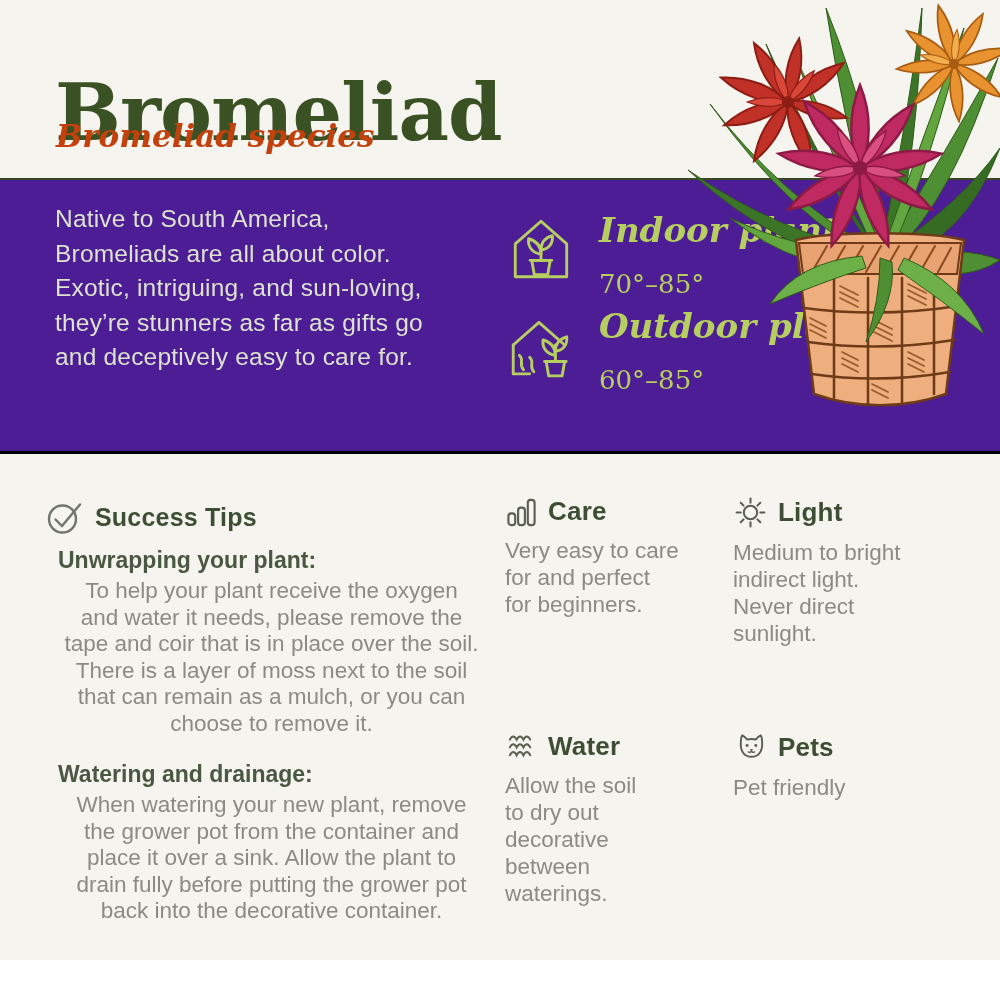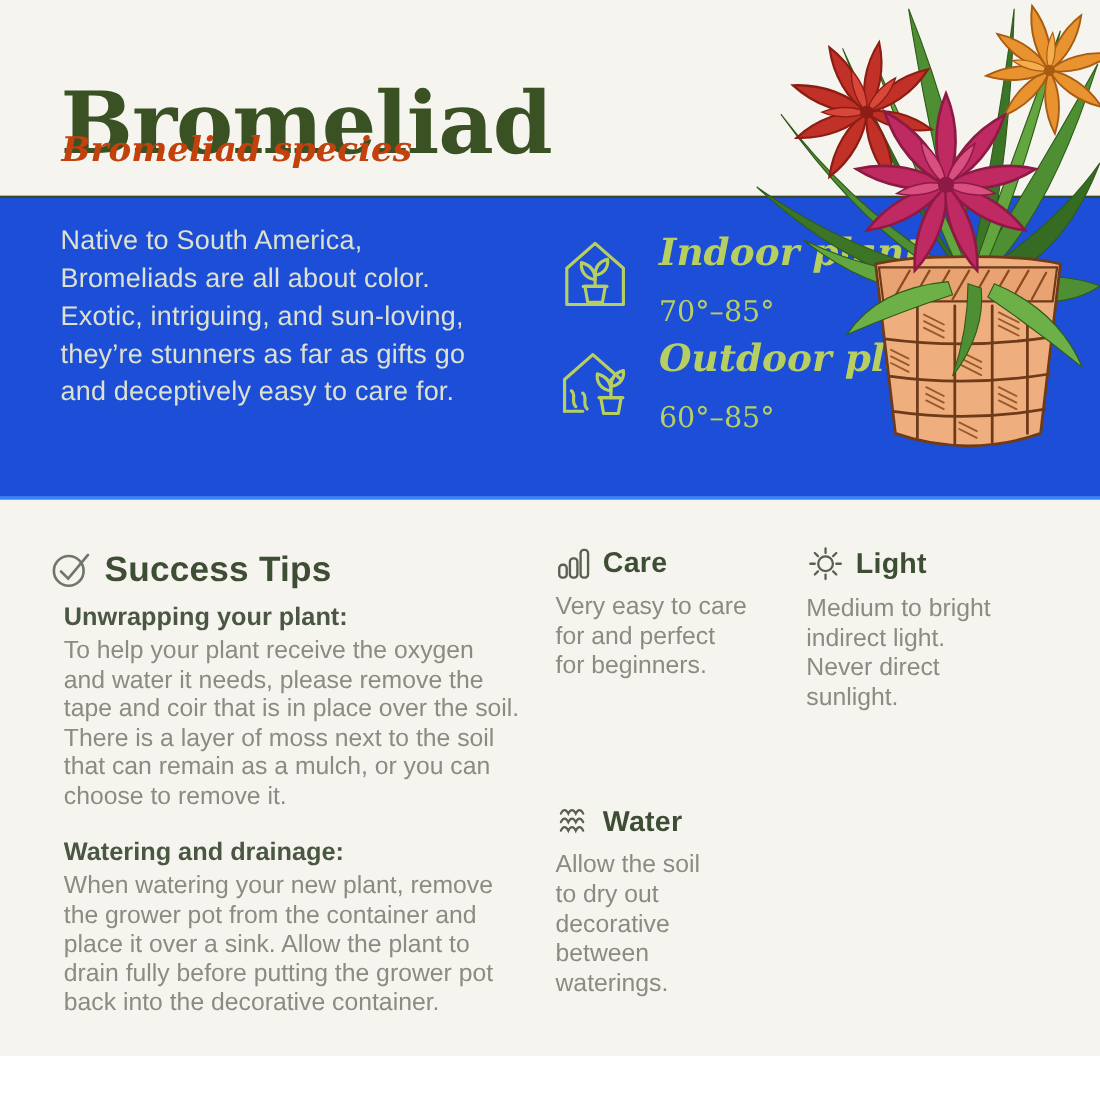--- a/index.html
+++ b/index.html
@@ -7,41 +7,41 @@
   body{width:1000px;height:1000px;font-family:"Liberation Sans",sans-serif;}
   .canvas{position:relative;width:1000px;height:960px;background:#f5f4ee;overflow:hidden;}
 
   
   .title{position:absolute;left:55px;top:18px;font-family:"DejaVu Serif",serif;
          font-weight:bold;font-size:78px;line-height:1.1;color:#3a5124;letter-spacing:-1px;}
   .subtitle{position:absolute;left:56px;top:118px;font-family:"DejaVu Serif",serif;
          font-style:italic;font-weight:600;font-size:31px;color:#c2410c;}
 
   
-  .band{position:absolute;left:0;top:178px;width:1000px;height:276px;background:#1d4ed8;
-        border-top:2px solid #3a4724;border-bottom:3px solid #3b82f6;box-sizing:border-box;}
+  .band{position:absolute;left:0;top:178px;width:1000px;height:276px;background:#4c1d95;
+        border-top:2px solid #3a4724;border-bottom:3px solid #000000;box-sizing:border-box;}
   .band-desc{position:absolute;left:55px;top:22px;width:430px;margin:0;
         font-size:24.5px;line-height:34.5px;color:#dde2cf;white-space:pre-line;letter-spacing:.2px;}
   .env-row{position:absolute;display:flex;align-items:flex-start;gap:22px;}
   .env-row.indoor{left:505px;top:32px;}
   .env-row.outdoor{left:505px;top:128px;}
   .env-icon{flex:0 0 auto;}
   .env-label{font-family:"DejaVu Serif",serif;font-style:italic;font-weight:600;
         font-size:34px;line-height:1.1;color:#b7cf60;}
   .env-temp{margin-top:20px;font-family:"DejaVu Serif",serif;font-size:26px;color:#b7cf60;}
 
   
   .plant-art{position:absolute;left:680px;top:0;width:320px;height:420px;z-index:3;}
 
   
   .h-row{display:flex;align-items:center;gap:10px;}
-  .h-row h2{margin:0;font-size:32px;font-weight:bold;color:#3e4e34;letter-spacing:.2px;}
+  .h-row h2{margin:0;font-size:25px;font-weight:bold;color:#3e4e34;letter-spacing:.2px;}
   .tips{position:absolute;left:45px;top:497px;width:440px;}
   .tip-block h3{margin:0;font-size:23px;font-weight:bold;color:#4a5743;}
-  .tip-block p{margin:4px 0 0 0;font-size:22.5px;line-height:26.5px;color:#8b8b83;white-space:pre-line;}
+  .tip-block p{margin:4px 0 0 0;font-size:22.5px;line-height:26.5px;color:#8b8b83;white-space:pre-line;text-align:center;}
   .tip-block.first{margin:10px 0 0 13px;}
   .tip-block.second{margin:24px 0 0 13px;}
 
   .fact{position:absolute;}
   .fact p{margin:9px 0 0 0;font-size:22.5px;line-height:27px;color:#8b8b83;white-space:pre-line;}
   .fact.care{left:505px;top:495px;width:220px;}
   .fact.light{left:733px;top:495px;width:240px;}
   .fact.water{left:505px;top:730px;width:220px;}
   .fact.pets{left:733px;top:730px;width:240px;}
   .fact .h-row h2{font-size:26px;}
@@ -262,14 +262,27 @@
       </svg>
       <h2>Water</h2>
     </div>
     <p>Allow the soil
 to dry out
 decorative
 between
 waterings.</p>
   </section>
 
+  <section class="fact pets">
+    <div class="h-row">
+      <svg class="icon" width="35" height="35" viewBox="0 0 36 36" fill="none" stroke="#5a5f52" stroke-width="2" stroke-linecap="round" stroke-linejoin="round">
+        <path d="M8 15 C8 10 8.5 6.5 9.5 5.5 C11.5 6.5 13.5 8.5 14.5 9.8 C16.5 9 21.5 9 23.5 9.8 C24.5 8.5 26.5 6.5 28.5 5.5 C29.5 6.5 30 10 30 15 C30 23 25.5 27.5 19 27.5 C12.5 27.5 8 23 8 15 Z"></path>
+        <circle cx="14.5" cy="16" r="1.5" fill="#5a5f52" stroke="none"></circle>
+        <circle cx="23.5" cy="16" r="1.5" fill="#5a5f52" stroke="none"></circle>
+        <path d="M17.3 19.6 h3.4 l-1.7 2 Z" fill="#5a5f52" stroke="none"></path>
+        <path d="M19 21.4 c-0.5 1.6 -2 2 -3.2 1.2 M19 21.4 c0.5 1.6 2 2 3.2 1.2" stroke-width="1.5"></path>
+      </svg>
+      <h2>Pets</h2>
+    </div>
+    <p>Pet friendly</p>
+  </section>
 
 </div>
 
 </body></html>

